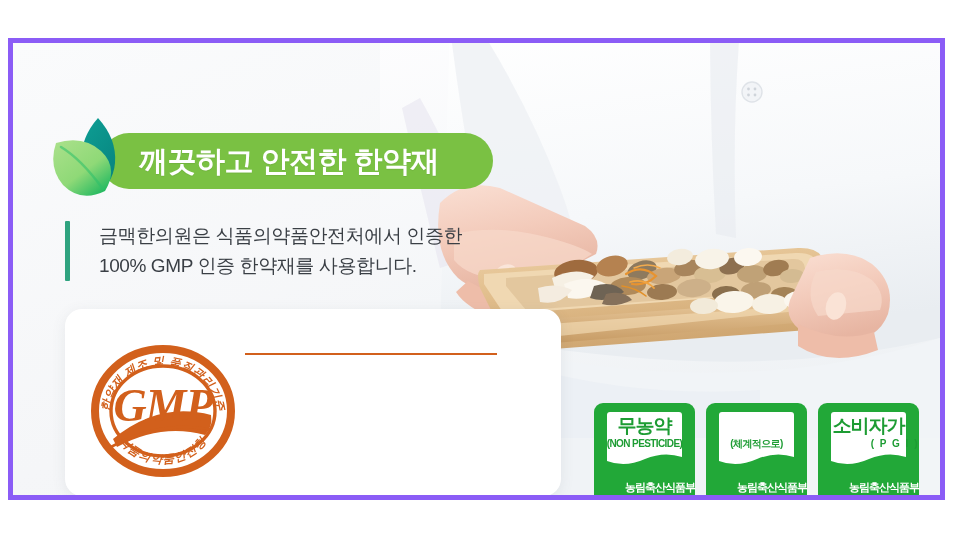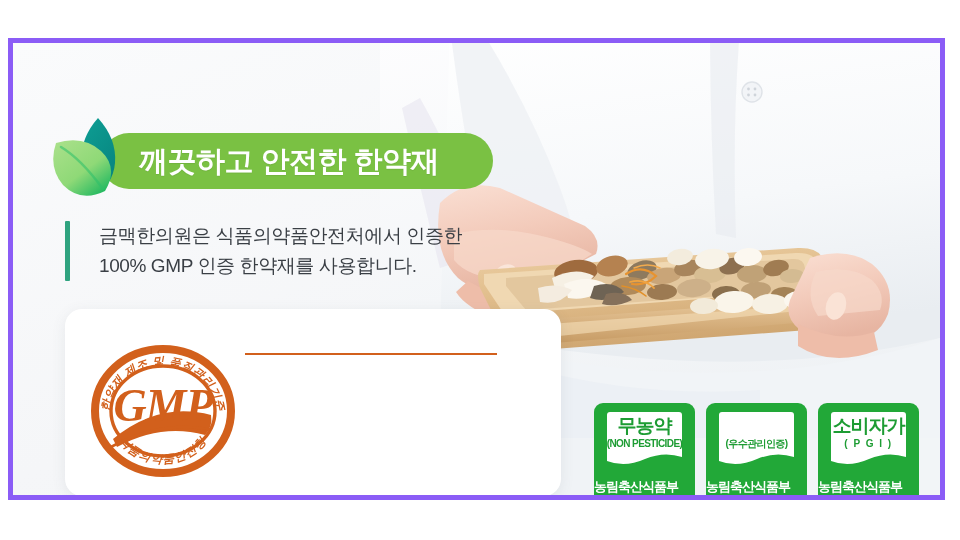--- a/index.html
+++ b/index.html
@@ -208,29 +208,29 @@
     right: 0;
     top: 36px;
     text-align: center;
     color: #1d9c33;
     font-size: 10px;
     font-weight: 700;
     letter-spacing: -0.6px;
     line-height: 1;
     z-index: 2;
   }
-  .badge-sub.spaced { letter-spacing: 1.5px; }
+  .badge-sub.spaced { letter-spacing: 1.5px; text-align: right; }
   .badge-ministry {
     position: absolute;
     left: 0;
     right: 0;
     bottom: 11px;
-    text-align: left;
+    text-align: right;
     color: #ffffff;
-    font-size: 13px;
+    font-size: 11px;
     font-weight: 700;
     letter-spacing: -1px;
     line-height: 1;
     z-index: 2;
   }
 </style>
 </head>
 <body>
 
 <div class="stage">
@@ -421,21 +421,21 @@
           <div class="badge-sub">(NON PESTICIDE)</div>
           <div class="badge-ministry">농림축산식품부</div>
         </div>
 
         <div class="badge">
           <div class="badge-speech">
             <svg viewBox="0 0 83 58" aria-hidden="true">
               <path d="M4 4 Q4 1 7 1 L76 1 Q79 1 79 4 L79 46 Q61 40 42 48 Q22 57 4 50 Z" fill="#ffffff"></path>
             </svg>
           </div>
-          <div class="badge-sub">(우수관리인증)</div>
+          <div class="badge-sub">(체계적으로)</div>
           <div class="badge-ministry">농림축산식품부</div>
         </div>
 
         <div class="badge">
           <div class="badge-speech">
             <svg viewBox="0 0 83 58" aria-hidden="true">
               <path d="M4 4 Q4 1 7 1 L76 1 Q79 1 79 4 L79 46 Q61 40 42 48 Q22 57 4 50 Z" fill="#ffffff"></path>
             </svg>
           </div>
           <div class="badge-main">소비자가</div>

